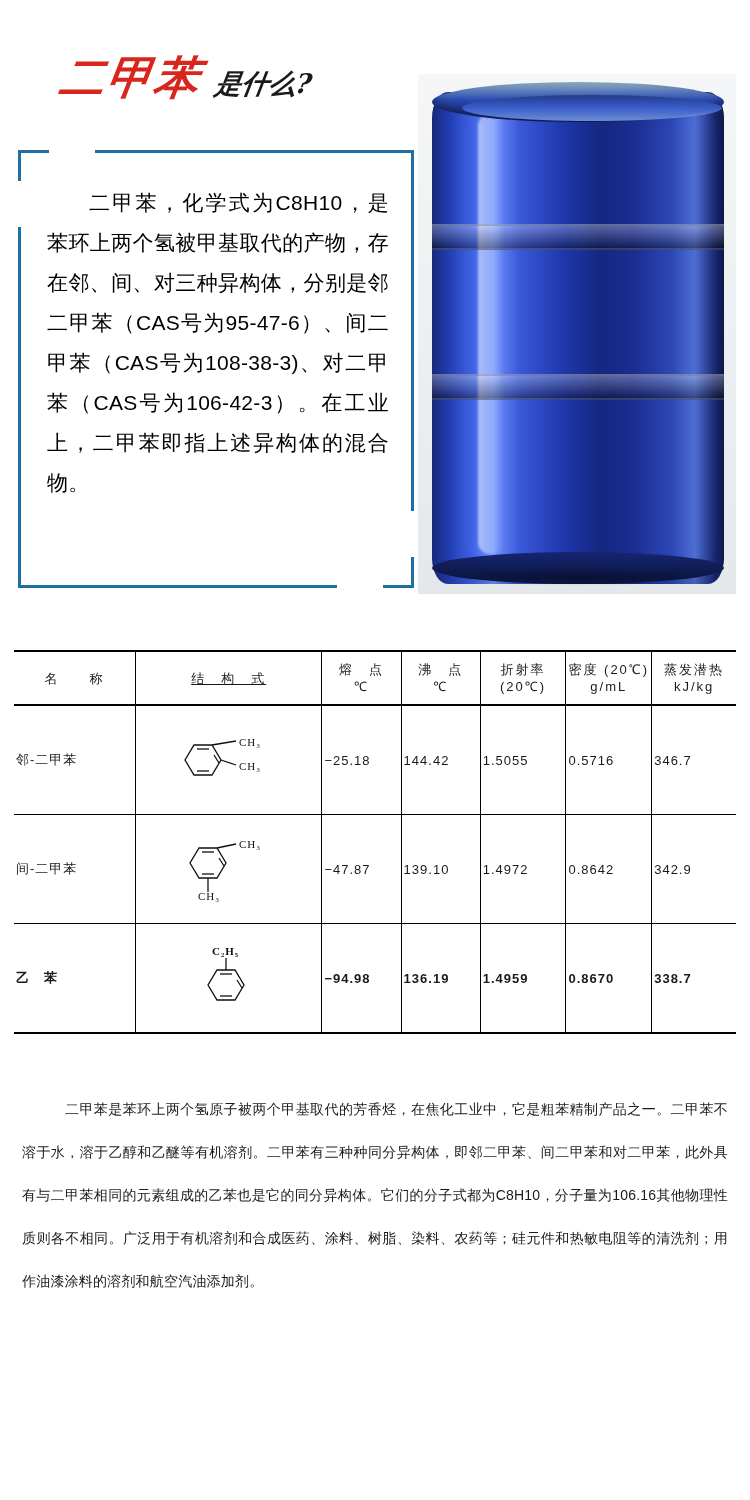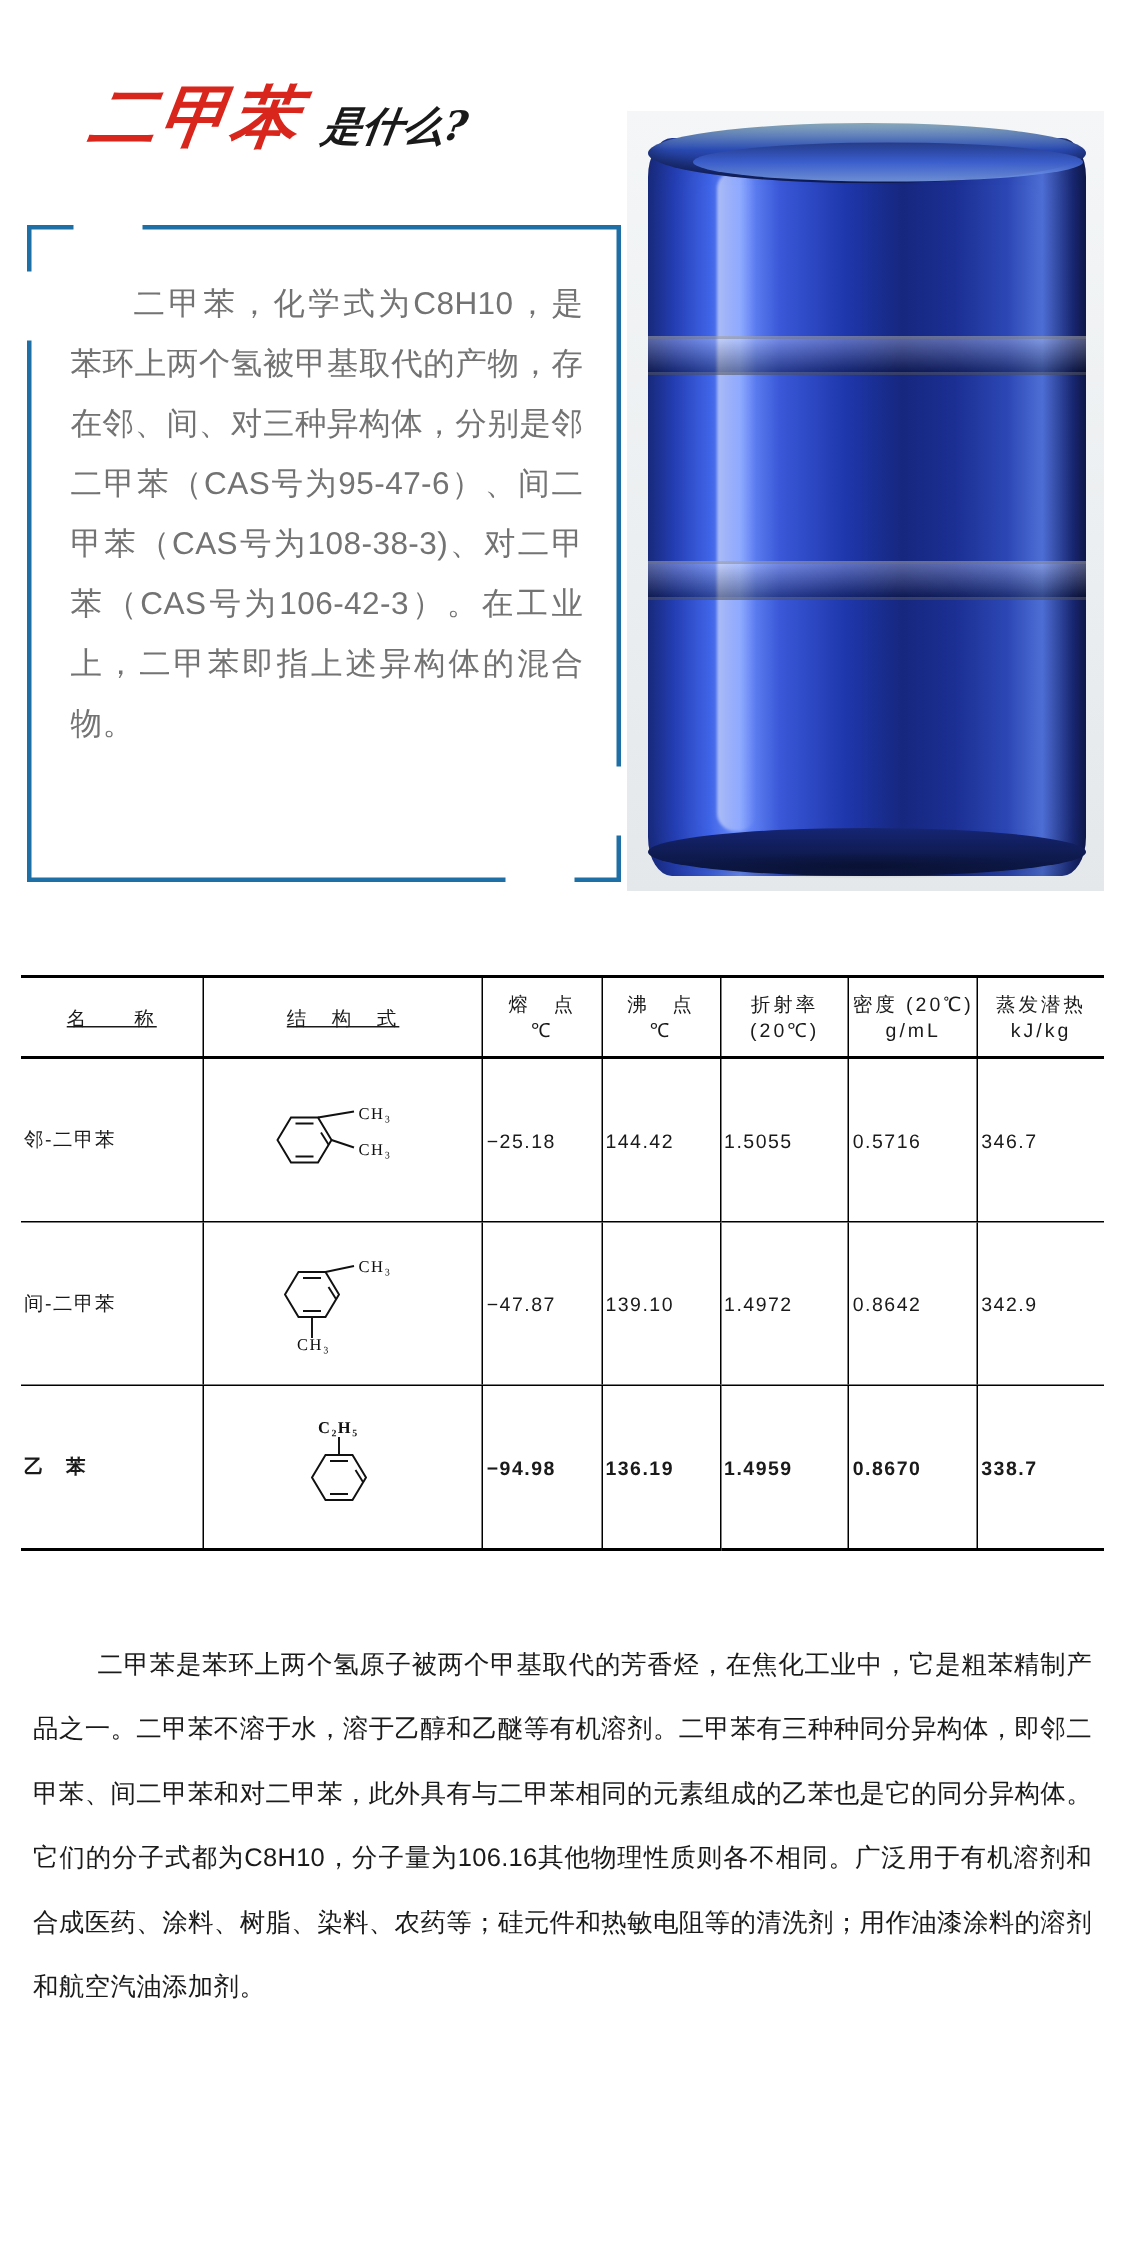--- a/index.html
+++ b/index.html
@@ -75,21 +75,21 @@
   .notch.br { bottom: -4px; right: 28px; width: 46px; height: 10px; }
   .notch.br2 { bottom: 28px; right: -4px; width: 10px; height: 46px; }
 
   .intro-text {
     position: absolute;
     top: 30px;
     left: 26px;
     right: 22px;
     font-size: 21px;
     line-height: 40px;
-    color: #737373;
+    color: #000000;
     text-align: justify;
     text-indent: 42px;
     letter-spacing: 0.3px;
   }
 
   
   .drum-area {
     position: absolute;
     top: 74px;
     left: 418px;
@@ -221,33 +221,33 @@
     border-left: 1px solid #000;
     border-bottom: 1px solid #000;
     vertical-align: middle;
     height: 76px;
     padding: 16px 2px;
     letter-spacing: 1px;
     margin-left: 33px;
   }
   table.props tbody td:first-child { border-left: none; }
   table.props tbody tr:last-child td { border-bottom: 2px solid #000; font-weight: bold; }
-  .col-name { width: 132px; letter-spacing: 3px; text-decoration: underline; }
+  .col-name { width: 132px; letter-spacing: 3px; }
   .col-struct { width: 188px; text-decoration: underline; }
   .col-num { width: 80px; }
   .col-num-w { width: 88px; }
   .struct-cell svg { display: block; margin: 0 auto; }
 
   
   .body-text {
     position: absolute;
     top: 1088px;
     left: 22px;
     width: 706px;
-    font-size: 17px;
+    font-size: 14px;
     line-height: 43px;
     color: #1a1a1a;
     text-align: justify;
     text-indent: 43px;
     letter-spacing: 0.2px;
   }
 </style>
 </head>
 <body>
 

